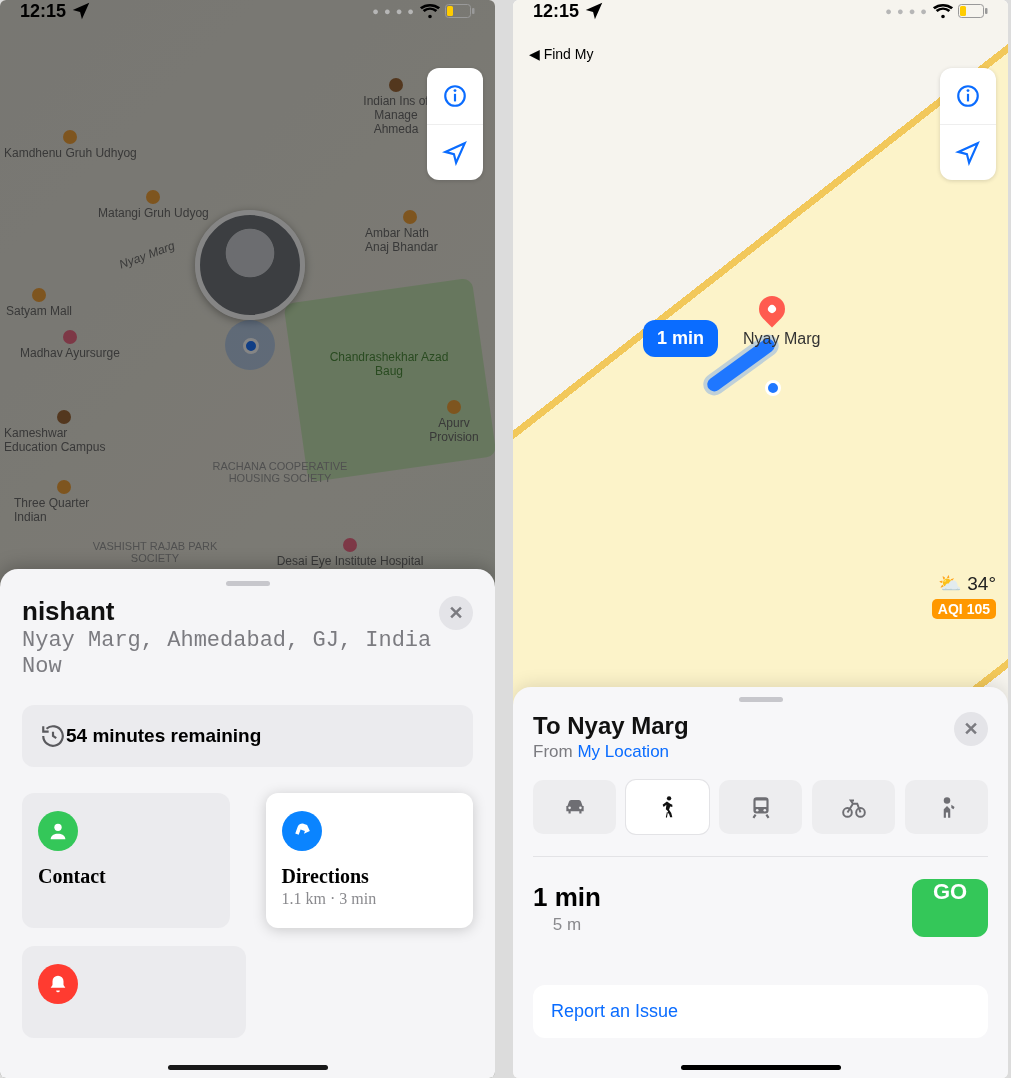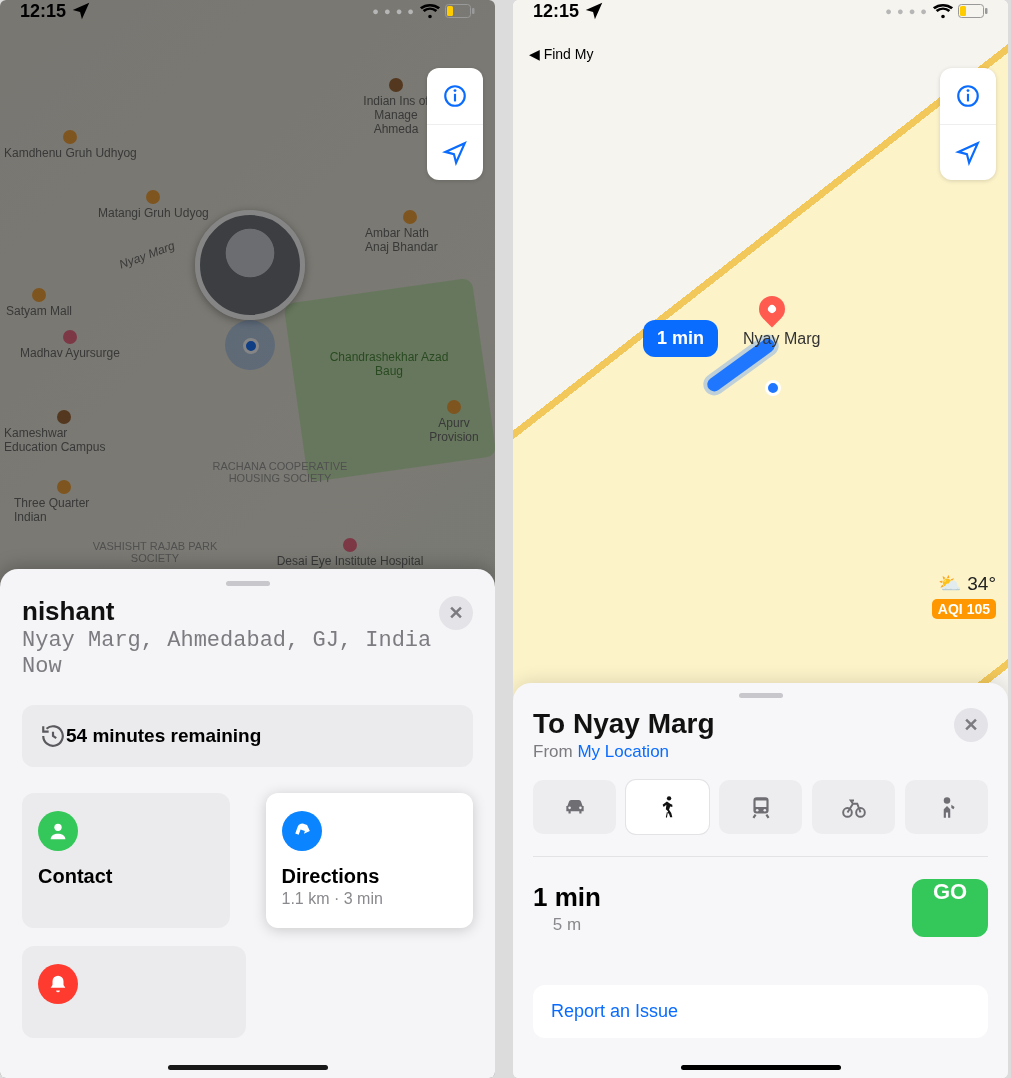--- a/index.html
+++ b/index.html
@@ -72,21 +72,21 @@
   .card-sub { font-size:22px; color:#7b7b80; margin-top:1px;font-family:Liberation Mono, monospace; }
   .close-x {
     margin-left:auto; width:34px; height:34px; border-radius:50%;
     background:#e4e4e8; color:#7b7b80; display:flex; align-items:center;
     justify-content:center; font-size:18px; font-weight:700;
   }
   .pill-row {
     margin-top:26px; background:#ebebee; border-radius:12px; padding:18px;
     display:flex; align-items:center; font-size:19px; font-weight:600;
   }
-  .action-row { display:flex; gap:36px; margin-top:26px; }
+  .action-row { display:flex; gap:36px; margin-top:26px;font-family:Liberation Serif, serif; }
   .action-card {
     flex:1; background:#ebebee; border-radius:12px; padding:18px 16px 20px;
   }
   .action-card.white { background:#fff; box-shadow:0 2px 14px rgba(0,0,0,0.18); }
   .ic-circle { width:40px; height:40px; border-radius:50%; display:flex;
     align-items:center; justify-content:center; margin-bottom:14px; }
   .ic-green { background:#34c759; }
   .ic-blue  { background:#0a84ff; }
   .ic-red   { background:#ff3b30; }
   .action-title { font-size:20px; font-weight:700; }
@@ -376,21 +376,21 @@
           <rect x="2" y="2" width="6" height="10" rx="1.5" fill="#ffcc00"></rect>
         </svg>
     </div>
   </div>
   <div class="breadcrumb">◀ <span>Find My</span></div>
 
   <div class="rcard">
     <div class="handle"></div>
     <div class="card-head">
       <div>
-        <div class="card-title" style="font-size:28px">To Nyay Marg</div>
+        <div class="card-title" style="font-size:24px">To Nyay Marg</div>
         <div class="from-row">
           <span>From </span><span class="from-link">My Location</span>
         </div>
       </div>
       <div class="close-x">✕</div>
     </div>
 
     <div class="mode-row">
       <div class="mode">
         <svg class="icon-lg" viewBox="0 0 24 24" fill="currentColor">

